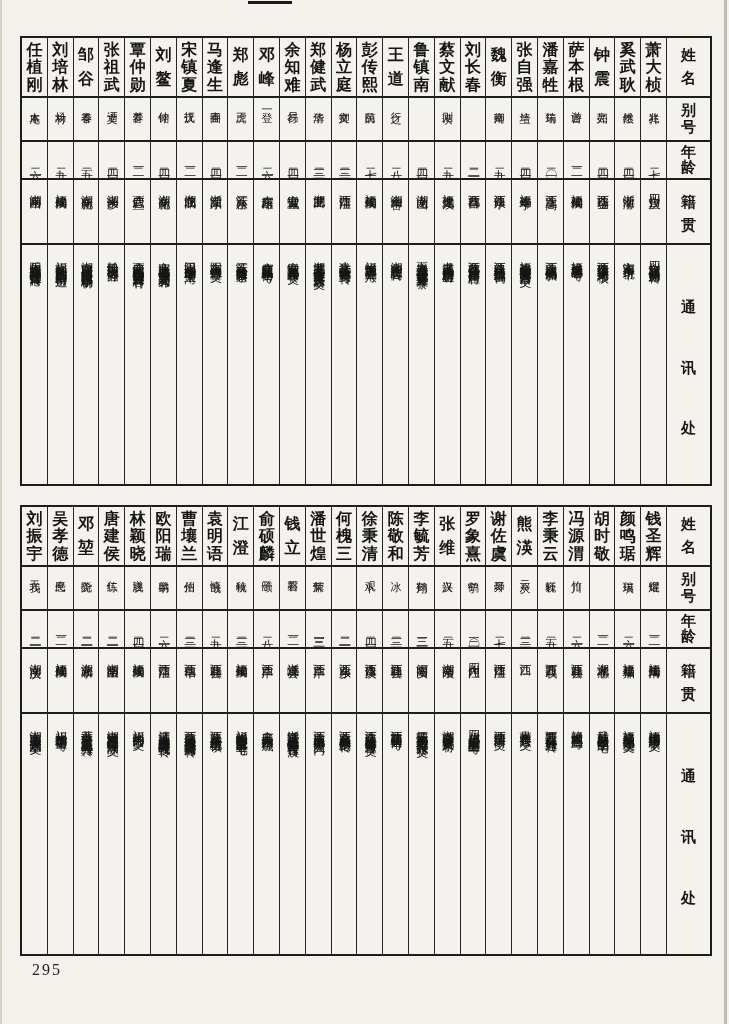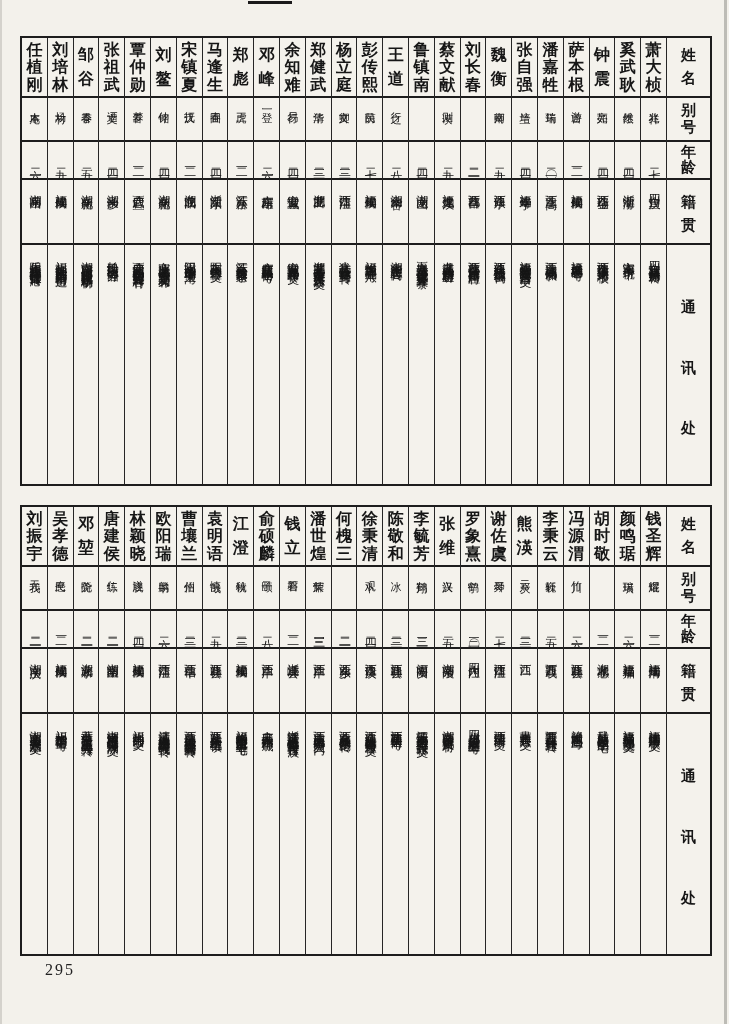--- a/index.html
+++ b/index.html
@@ -52,21 +52,21 @@
 
   .vtext{
     writing-mode:vertical-rl;text-orientation:upright;
     font-size:12px;letter-spacing:1px;line-height:1.15;
   }
   .c-alias .vtext{font-size:11px;margin-top:5px;}
   .c-age .vtext{font-size:12px;}
 
   .page-number{
     position:absolute;left:32px;top:961px;
-    font-size:16px;letter-spacing:2px;color:#222;margin-left:13px;
+    font-size:16px;letter-spacing:2px;color:#222;
   }
 </style>
 </head>
 <body>
 
 <div class="page">
   <div class="scan-mark-top"></div>
   <div class="scan-edge-left"></div>
   <div class="scan-edge-right"></div>
 

